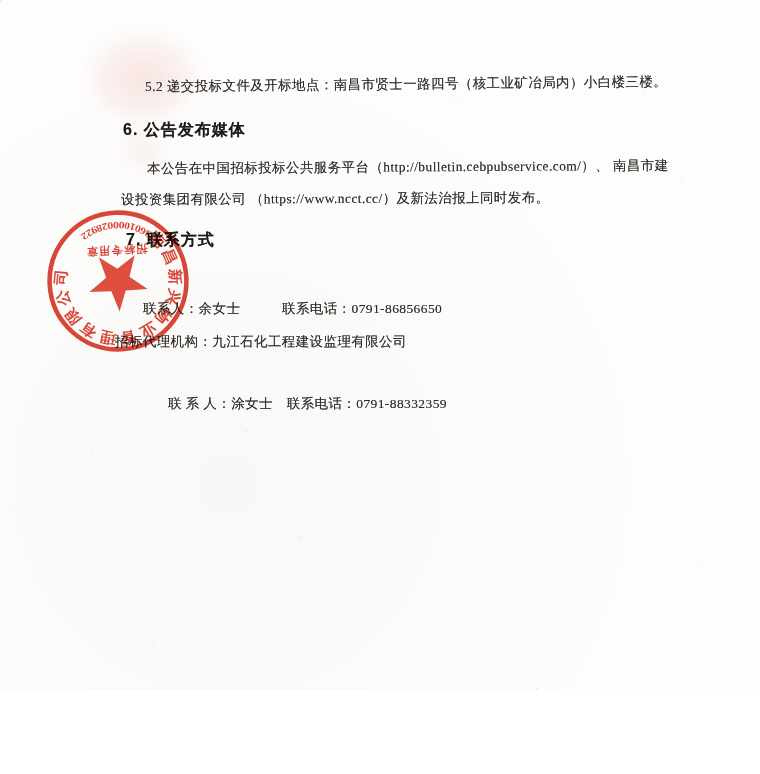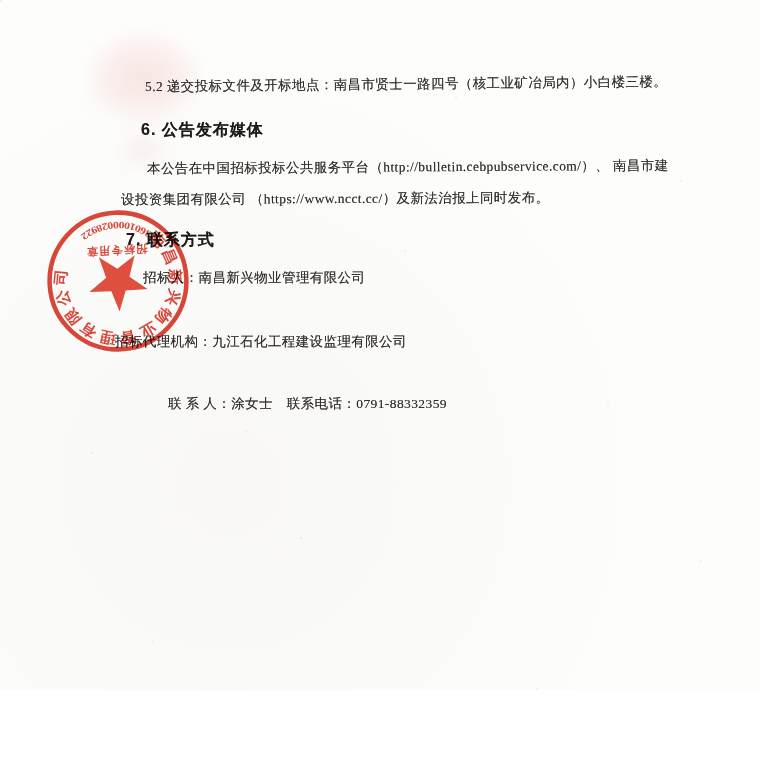--- a/index.html
+++ b/index.html
@@ -67,30 +67,30 @@
 <body>
 
 <div class="page">
 
   <div class="bleed b1"></div>
   <div class="bleed b2"></div>
   <div class="speckles"></div>
 
   <div class="tl" style="left:145px;top:79px;transform:rotate(-0.55deg);transform-origin:left center;">5.2 递交投标文件及开标地点：南昌市贤士一路四号（核工业矿冶局内）小白楼三楼。</div>
 
-  <div class="tl heading" style="left:123px;top:121px;margin-left:18px;">6. 公告发布媒体</div>
+  <div class="tl heading" style="left:123px;top:121px;">6. 公告发布媒体</div>
 
   <div class="tl" style="left:147px;top:161px;transform:rotate(-0.35deg);transform-origin:left center;">本公告在中国招标投标公共服务平台（http://bulletin.cebpubservice.com/）、 南昌市建</div>
 
   <div class="tl" style="left:121px;top:192px;transform:rotate(-0.25deg);transform-origin:left center;">设投资集团有限公司 （https://www.ncct.cc/）及新法治报上同时发布。</div>
 
   <div class="tl heading" style="left:126px;top:231px;">7. 联系方式</div>
 
-  <div class="tl" style="left:143px;top:270px;">招标人：南昌新兴物业管理有限公司</div>
 
+  <div class="tl" style="left:143px;top:301px;">联系人：余女士　　　联系电话：0791-86856650</div>
 
   <div class="tl" style="left:115px;top:334px;">招标代理机构：九江石化工程建设监理有限公司</div>
 
 
   <div class="tl" style="left:139px;top:396px;margin-left:29px;">联 系 人：涂女士　联系电话：0791-88332359</div>
 
   <svg class="seal" viewBox="0 0 150 150">
     <defs>
       <path id="ringPath" d="M 42.4,116.8 A 53,53 0 0 1 75,22 A 53,53 0 0 1 107.6,116.8" fill="none"></path>
       <path id="numPath" d="M 36.4,121 A 60,60 0 0 0 113.6,121" fill="none"></path>

